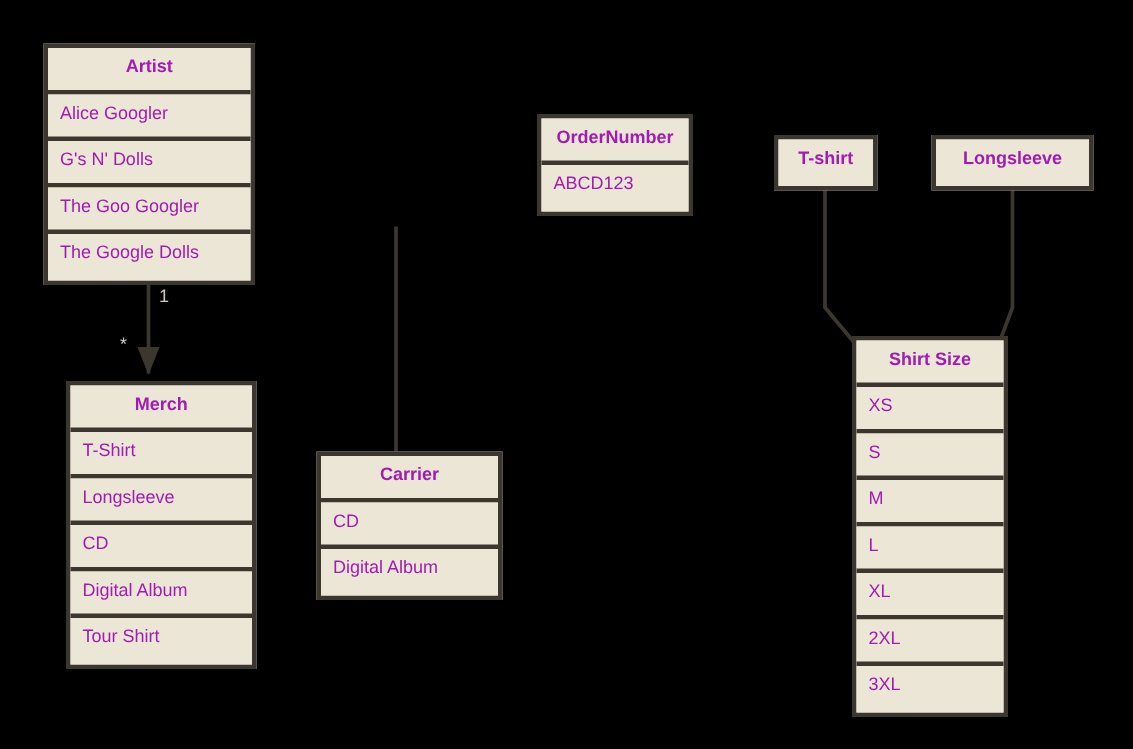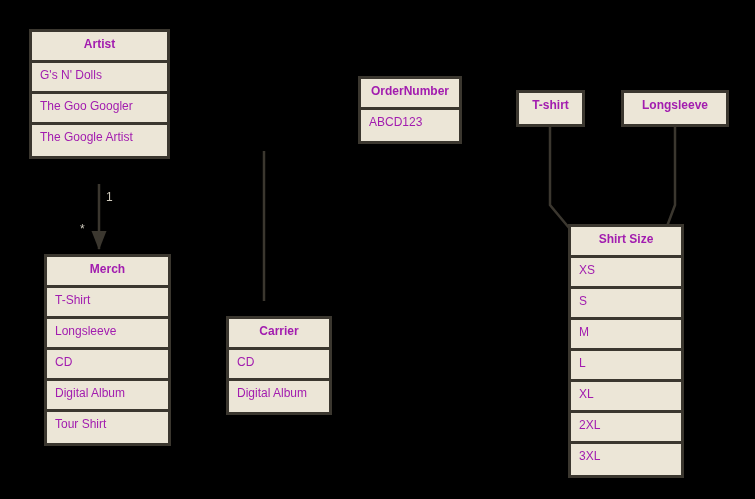--- a/index.html
+++ b/index.html
@@ -79,23 +79,24 @@
     <line x1="264" y1="151" x2="264" y2="301" stroke="#3b372f" stroke-width="2.5"></line>
     <path d="M 550 120 L 550 205 L 570 229" stroke="#3b372f" stroke-width="2.5" fill="none"></path>
     <path d="M 675 120 L 675 205 L 666 229" stroke="#3b372f" stroke-width="2.5" fill="none"></path>
   </svg>
 
   <div class="edge-label" style="left:106px; top:190px;">1</div>
   <div class="edge-label" style="left:80px; top:222px;">*</div>
 
   <div class="entity" style="left:29px; top:29px; width:141px;">
     <div class="row header">Artist</div>
+    <div class="row">Alice Googler</div>
     <div class="row">G's N' Dolls</div>
     <div class="row">The Goo Googler</div>
-    <div class="row">The Google Artist</div>
+    <div class="row">The Google Dolls</div>
   </div>
 
 
   <div class="entity" style="left:358px; top:76px; width:104px;">
     <div class="row header">OrderNumber</div>
     <div class="row">ABCD123</div>
   </div>
 
   <div class="entity single" style="left:516px; top:90px; width:69px;">
     <div class="row header">T-shirt</div>
@@ -107,27 +108,27 @@
 
   <div class="entity" style="left:44px; top:254px; width:127px;">
     <div class="row header">Merch</div>
     <div class="row">T-Shirt</div>
     <div class="row">Longsleeve</div>
     <div class="row">CD</div>
     <div class="row">Digital Album</div>
     <div class="row">Tour Shirt</div>
   </div>
 
-  <div class="entity" style="left:211px; top:316px; width:106px;margin-left:15px;">
+  <div class="entity" style="left:211px; top:301px; width:124px;">
     <div class="row header">Carrier</div>
     <div class="row">CD</div>
     <div class="row">Digital Album</div>
   </div>
 
-  <div class="entity" style="left:568px; top:224px; width:116px;">
+  <div class="entity" style="left:568px; top:224px; width:104px;">
     <div class="row header">Shirt Size</div>
     <div class="row">XS</div>
     <div class="row">S</div>
     <div class="row">M</div>
     <div class="row">L</div>
     <div class="row">XL</div>
     <div class="row">2XL</div>
     <div class="row">3XL</div>
   </div>
 

